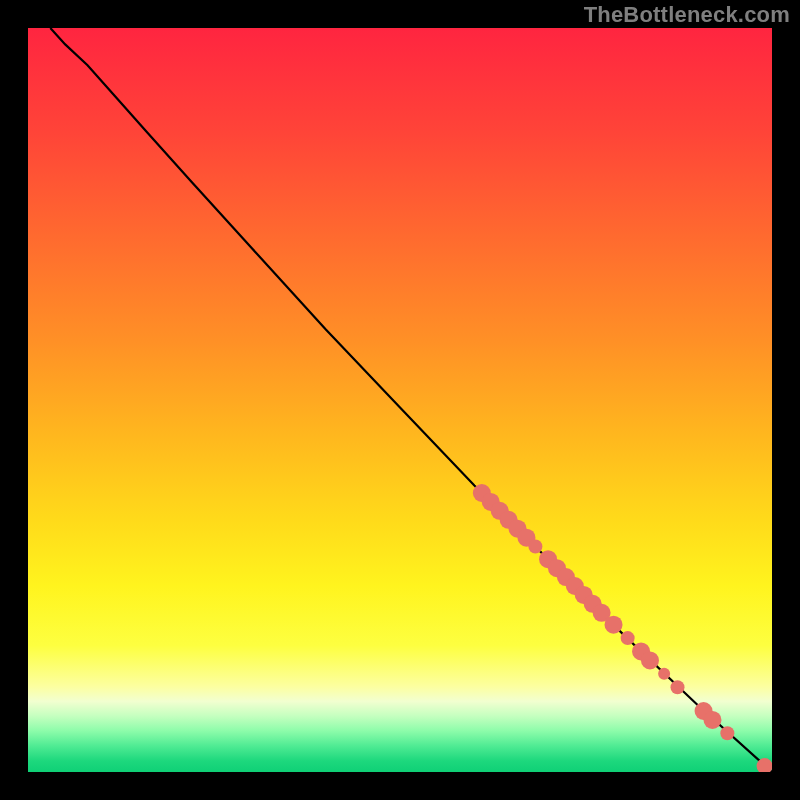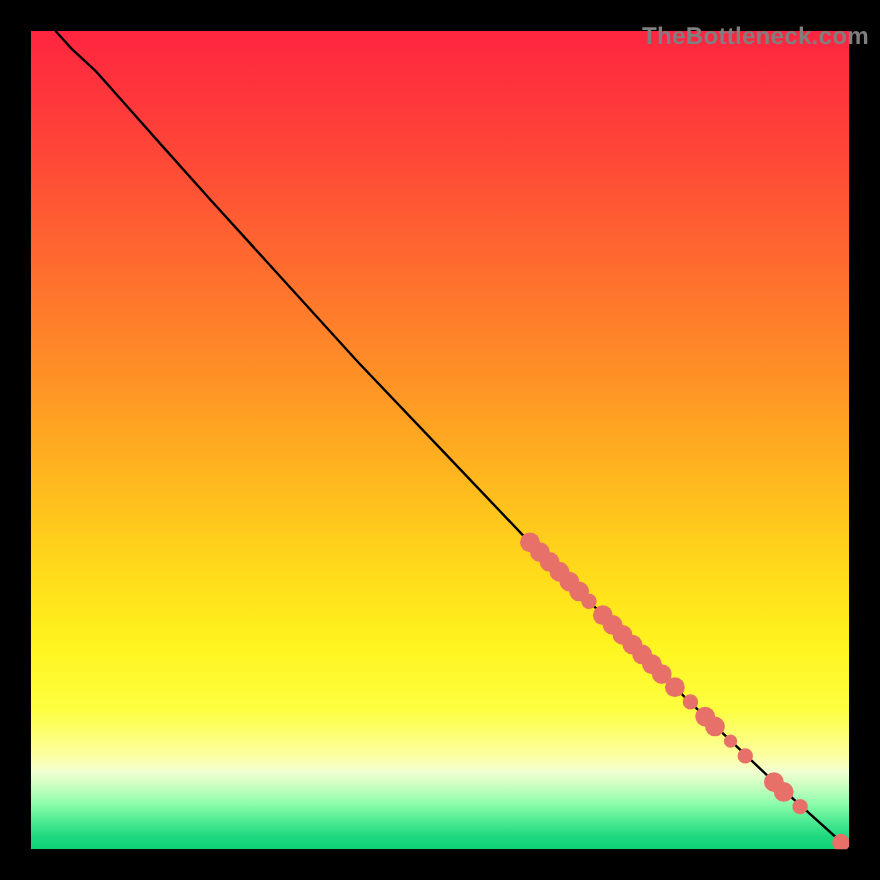--- a/index.html
+++ b/index.html
@@ -12,21 +12,21 @@
     font-family: Arial, Helvetica, sans-serif;
   }
   .stage {
     position: relative;
     width: 800px;
     height: 800px;
     background: #000;
   }
   .watermark {
     position: absolute;
-    top: 20px;
+    top: 2px;
     right: 10px;
     font-size: 22px;
     font-weight: 600;
     color: #7f7f7f;
     letter-spacing: 0.2px;
     z-index: 20;
     margin-left: 20px;
   }
   .plot-wrap {
     position: absolute;

